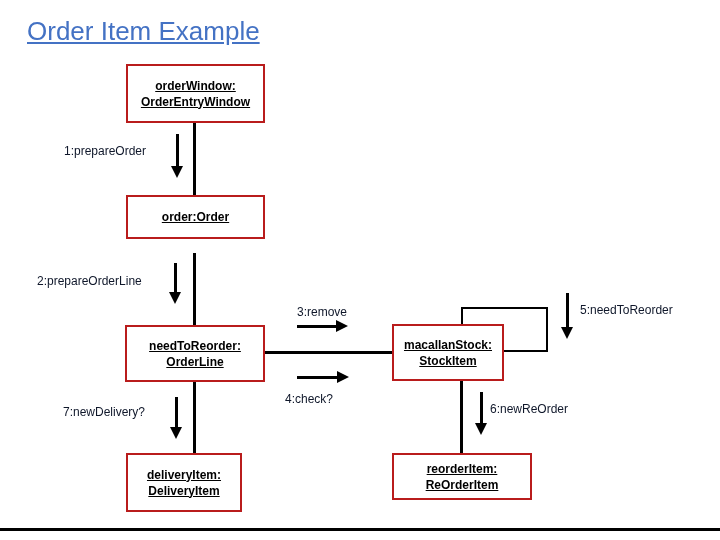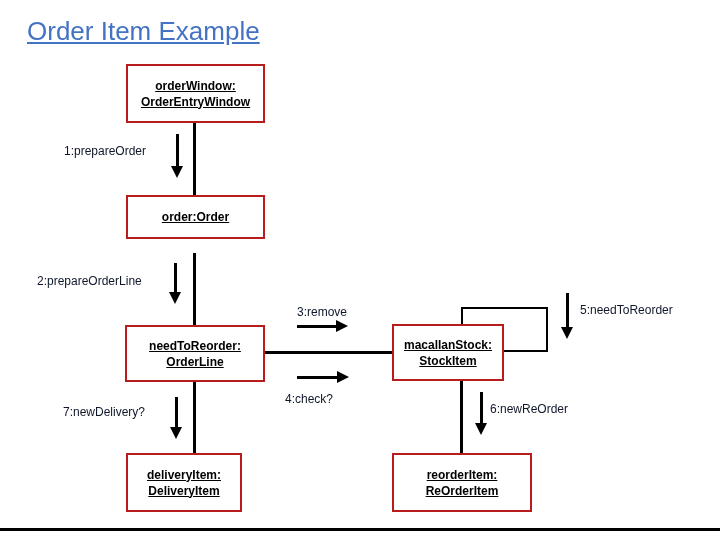--- a/index.html
+++ b/index.html
@@ -115,21 +115,21 @@
     width: 720px;
     height: 3px;
     background: #000000;
   }
   
   #box-order-window   { left:126px; top:64px;  width:139px; height:59px; }
   #box-order          { left:126px; top:195px; width:139px; height:44px; }
   #box-macallan-line  { left:125px; top:325px; width:140px; height:57px; }
   #box-macallan-stock { left:392px; top:324px; width:112px; height:57px; }
   #box-delivery-item  { left:126px; top:453px; width:116px; height:59px; }
-  #box-reorder-item   { left:392px; top:453px; width:140px; height:59px; }
+  #box-reorder-item   { left:392px; top:453px; width:140px; height:47px; }
   
   #conn-window-order    { left:193px; top:123px; width:3px;   height:72px; }
   #conn-order-line      { left:193px; top:253px; width:3px;   height:72px; }
   #conn-line-delivery   { left:193px; top:381px; width:3px;   height:72px; }
   #conn-line-stock      { left:265px; top:351px; width:127px; height:3px;  }
   #conn-stock-reorder   { left:460px; top:380px; width:3px;   height:73px; }
   #self-link-stock      { left:461px; top:307px; width:87px;  height:45px; }
   
   #arrow-1 { left:171px; top:134px; height:44px; }
   #arrow-2 { left:169px; top:263px; height:41px; }

